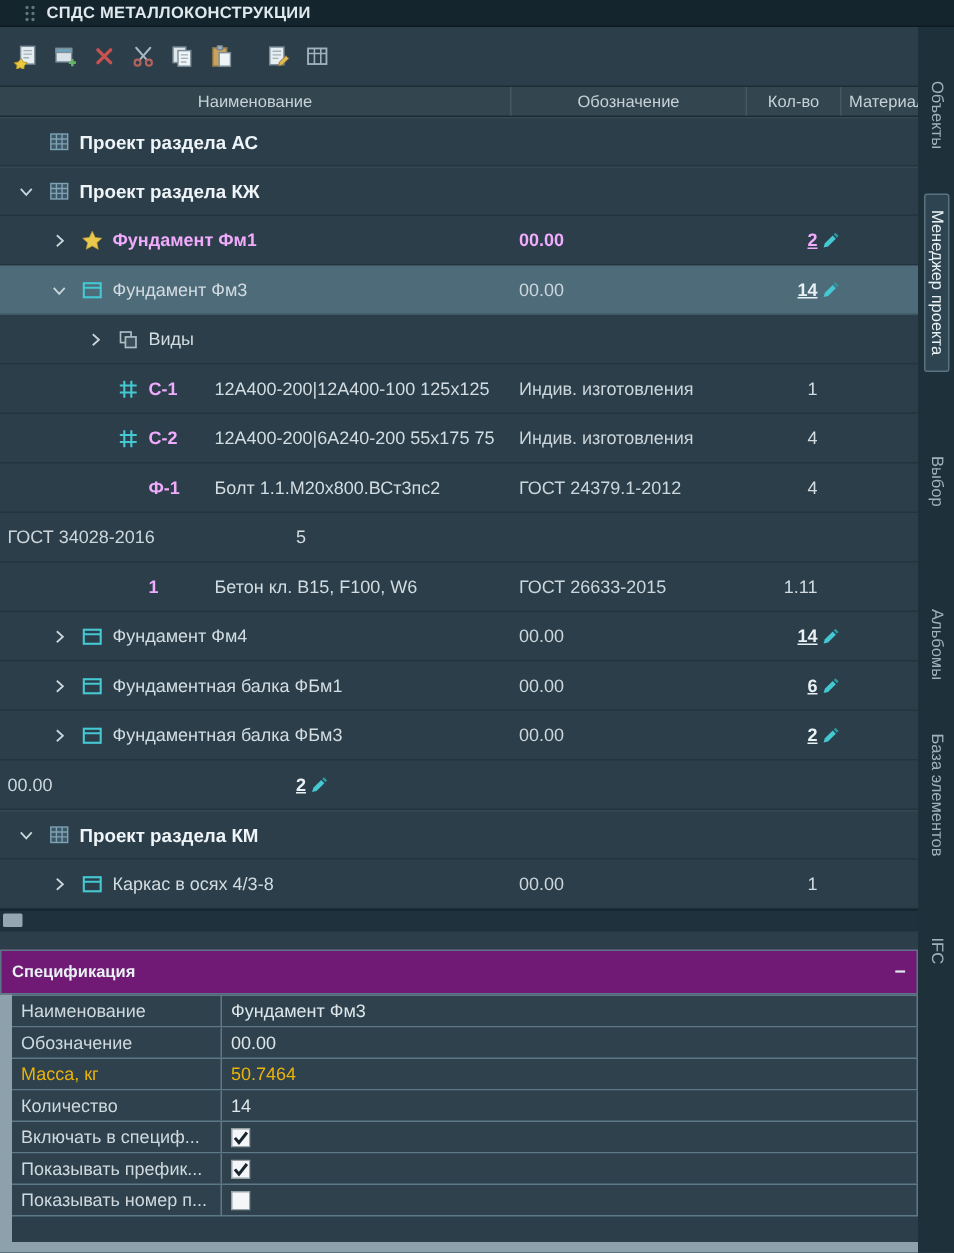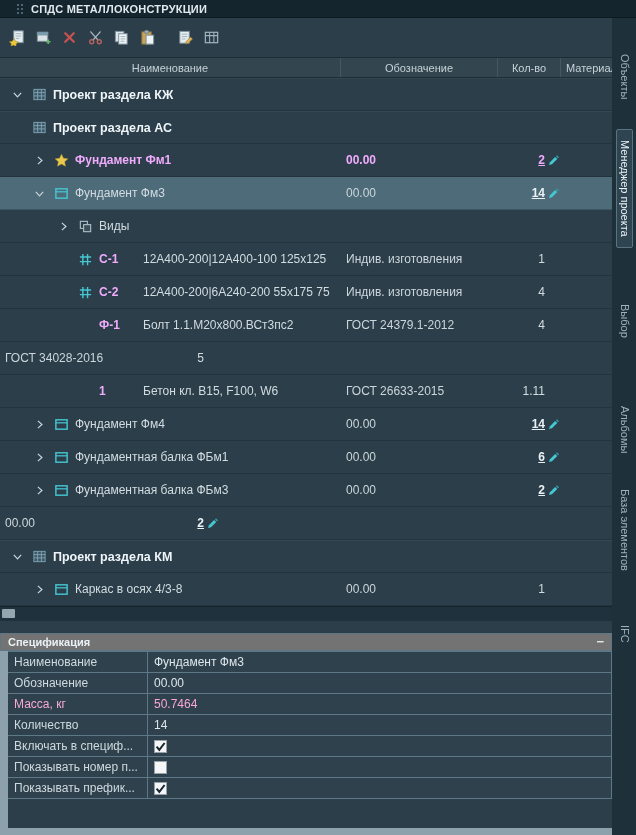--- a/index.html
+++ b/index.html
@@ -50,32 +50,32 @@
   .qnum{text-align:right;color:#d2dce1;}
   .qnum.ul{text-decoration:underline;font-weight:700;color:#e9f1f5;}
   .slot.qicon{width:16px;height:18px;}
   .slot.qicon svg{width:13px;height:13px;}
   
   .hscroll{height:14px;background:#1f313c;border-top:1px solid #15242c;position:relative;flex:none;}
   .hthumb{position:absolute;left:2px;top:2px;width:13px;height:9px;background:#93a7b1;border-radius:1px;}
   .splitter{height:12px;background:#2b3e4a;flex:none;}
   
   .spec{flex:1;display:flex;flex-direction:column;background:#2b3e4a;border-bottom:7px solid #8ca1ac;box-sizing:border-box;min-height:0;}
-  .spec-header{height:18px;flex:none;background:#737373;border:1px solid #5d7683;box-sizing:border-box;
+  .spec-header{height:30px;flex:none;background:#701a75;border:1px solid #5d7683;box-sizing:border-box;
     display:flex;align-items:center;justify-content:space-between;padding:0 7px;}
   .spec-title{font-size:11px;font-weight:700;color:#eaf1f5;}
   .spec-min{color:#dfe8ec;font-size:13px;font-weight:700;line-height:10px;cursor:default;}
   .spec-body{flex:1;display:flex;min-height:0;}
   .spec-gutter{width:8px;background:#8ca1ac;flex:none;}
   .spec-grid{flex:1;border-top:1px solid #5d7887;}
   .srow{display:flex;height:21px;box-sizing:border-box;border-bottom:1px solid #5d7887;background:#2e414d;}
   .scell{display:flex;align-items:center;padding:0 6px;box-sizing:border-box;overflow:hidden;white-space:nowrap;}
   .slabel{width:140px;flex:none;border-right:1px solid #5d7887;color:#cfd9de;}
   .svalue{flex:1;border-right:1px solid #5d7887;color:#dde6ea;}
-  .srow.disabled .slabel,.srow.disabled .svalue{color:#f9a8d4;}
+  .srow.disabled .slabel,.srow.disabled .svalue{color:#eab308;}
   .cbx{width:13px;height:13px;display:flex;}
   .cbx svg{width:13px;height:13px;display:block;}
   
   .tabs{position:absolute;top:18px;right:0;width:24px;bottom:0;background:#1e3039;
     display:flex;flex-direction:column;align-items:center;}
   .tab{writing-mode:vertical-rl;font-size:11px;line-height:1;color:#9fb2bc;padding:6px 0;white-space:nowrap;cursor:default;}
   .tab.active{background:#2e4450;color:#e9f1f5;border:1px solid #5a7381;border-radius:2px;
     padding:10px 2px;box-sizing:border-box;}
   .tab:nth-child(1){margin-top:30px;}
   .tab:nth-child(2){margin-top:24px;}
@@ -186,51 +186,51 @@
         <span>Кол-во</span>
       </div>
       <div class="hcol c3">
         <span>Материал</span>
       </div>
     </div>
   <div class="tree">
       <div class="trow lvl0 bold">
         <div class="cell name">
           <span class="indent l0"></span>
-          <span class="slot chev">
-            <svg viewBox="0 0 16 16">
-              <path d="M3.5 6l4.5 5L12.5 6" fill="none" stroke="#c9d5db" stroke-width="1.5"></path>
-            </svg>
-          </span>
+          <span class="slot chev"></span>
           <span class="slot ticon">
             <svg viewBox="0 0 16 16">
               <rect x="2" y="2.5" width="12" height="11" fill="#3d5766" stroke="#7fa3b4"></rect>
               <path d="M2 6h12M2 9.5h12M6 2.5v11M10 2.5v11" stroke="#7fa3b4" stroke-width="1"></path>
             </svg>
           </span>
-          <span class="tlabel">Проект раздела КЖ</span>
+          <span class="tlabel">Проект раздела АС</span>
         </div>
         <div class="cell des"></div>
         <div class="cell qty">
           <span class="qnum"></span>
           <span class="slot qicon"></span>
         </div>
         <div class="cell mat"></div>
       </div>
       <div class="trow lvl0 bold">
         <div class="cell name">
           <span class="indent l0"></span>
-          <span class="slot chev"></span>
+          <span class="slot chev">
+            <svg viewBox="0 0 16 16">
+              <path d="M3.5 6l4.5 5L12.5 6" fill="none" stroke="#c9d5db" stroke-width="1.5"></path>
+            </svg>
+          </span>
           <span class="slot ticon">
             <svg viewBox="0 0 16 16">
               <rect x="2" y="2.5" width="12" height="11" fill="#3d5766" stroke="#7fa3b4"></rect>
               <path d="M2 6h12M2 9.5h12M6 2.5v11M10 2.5v11" stroke="#7fa3b4" stroke-width="1"></path>
             </svg>
           </span>
-          <span class="tlabel">Проект раздела АС</span>
+          <span class="tlabel">Проект раздела КЖ</span>
         </div>
         <div class="cell des"></div>
         <div class="cell qty">
           <span class="qnum"></span>
           <span class="slot qicon"></span>
         </div>
         <div class="cell mat"></div>
       </div>
       <div class="trow lvl1 bold">
         <div class="cell name">
@@ -563,36 +563,36 @@
             <div class="scell svalue">
               <span class="cbx">
                 <svg viewBox="0 0 13 13">
                   <rect x=".5" y=".5" width="12" height="12" fill="#f4f6f7" stroke="#97a2a8"></rect>
                   <path d="M2.6 6.6l2.7 3.2L10.6 3" fill="none" stroke="#17262f" stroke-width="2"></path>
                 </svg>
               </span>
             </div>
           </div>
           <div class="srow">
-            <div class="scell slabel">Показывать номер п...</div>
-            <div class="scell svalue">
-              <span class="cbx">
-                <svg viewBox="0 0 13 13">
-                  <rect x=".5" y=".5" width="12" height="12" fill="#f4f6f7" stroke="#97a2a8"></rect>
-                </svg>
-              </span>
-            </div>
-          </div>
-          <div class="srow">
             <div class="scell slabel">Показывать префик...</div>
             <div class="scell svalue">
               <span class="cbx">
                 <svg viewBox="0 0 13 13">
                   <rect x=".5" y=".5" width="12" height="12" fill="#f4f6f7" stroke="#97a2a8"></rect>
                   <path d="M2.6 6.6l2.7 3.2L10.6 3" fill="none" stroke="#17262f" stroke-width="2"></path>
+                </svg>
+              </span>
+            </div>
+          </div>
+          <div class="srow">
+            <div class="scell slabel">Показывать номер п...</div>
+            <div class="scell svalue">
+              <span class="cbx">
+                <svg viewBox="0 0 13 13">
+                  <rect x=".5" y=".5" width="12" height="12" fill="#f4f6f7" stroke="#97a2a8"></rect>
                 </svg>
               </span>
             </div>
           </div>
         </div>
     </div>
   </div>
 </div>
 
 <div class="tabs">

